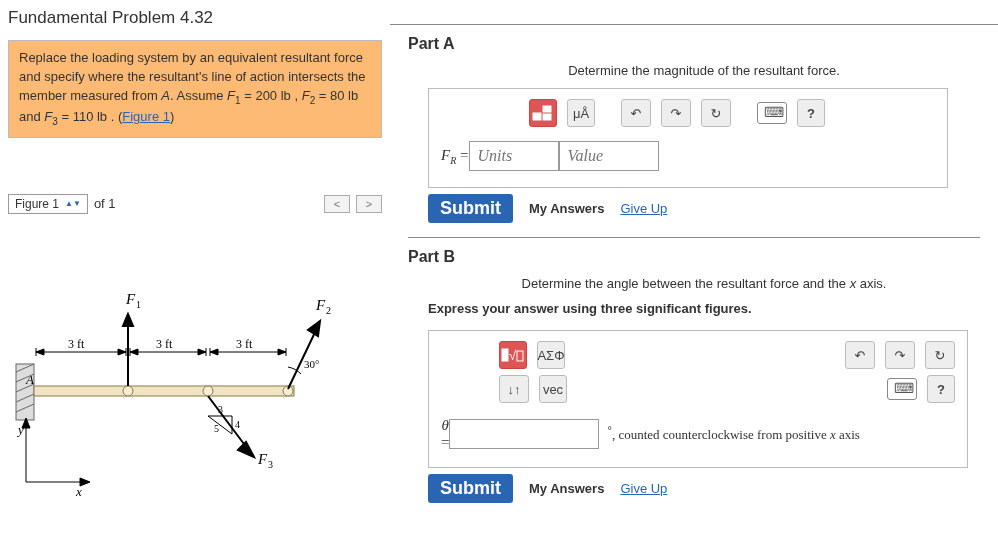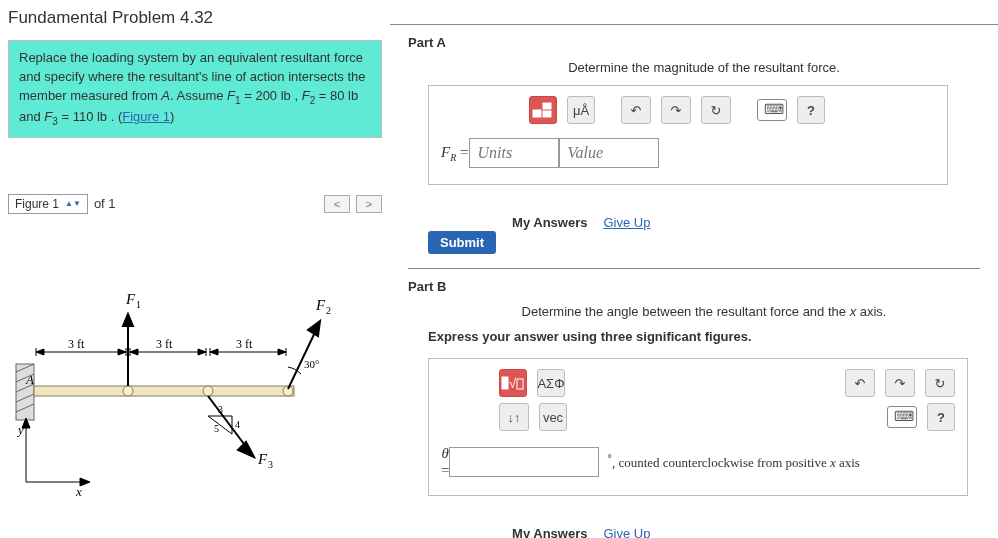--- a/index.html
+++ b/index.html
@@ -1,47 +1,47 @@
 <!DOCTYPE html>
 <html><head>
 <meta charset="utf-8">
 <style>
   * { box-sizing: border-box; }
   body { margin:0; padding:0; font-family: Arial, Helvetica, sans-serif; font-size:13px; color:#333; background:#fff; width:998px; }
   .wrap { display:flex; }
   .left { width:390px; padding:6px 8px 8px 8px; }
   .right { flex:1; padding:6px 18px 8px 18px; border-top:1px solid #888; margin-top:24px; }
   .title { font-size:17px; color:#333; margin:2px 0 12px 0; }
-  .probbox { border:1px solid #bbb; background:#5eead4; padding:8px 10px; line-height:1.45; }
+  .probbox { border:1px solid #bbb; background:#fdba74; padding:8px 10px; line-height:1.45; }
   a.link { color:#2a65b3; text-decoration:underline; cursor:pointer; }
   .figbar { display:flex; align-items:center; gap:6px; margin-top:56px; }
   .figsel { border:1px solid #999; background:#fff; padding:2px 6px; font-size:12px; display:flex; align-items:center; gap:6px; }
   .updown { display:inline-flex; flex-direction:column; color:#2a65b3; font-size:8px; line-height:7px; }
   .navbtn { border:1px solid #aaa; background:#f3f3f3; width:26px; height:18px; font-size:11px; color:#777; }
   .spacer { flex:1; }
   .figarea { margin-top:50px; position:relative; width:360px; height:260px; }
   .figarea svg text { font-family: 'Times New Roman', serif; }
-  .part-title { font-size:13px; font-weight:bold; margin:4px 0 10px 0; }
+  .part-title { font-size:16px; font-weight:bold; margin:4px 0 10px 0; }
   .part-sub { margin:0 0 10px 20px; font-size:13px;text-align:center; }
   .part-instr { margin:0 0 14px 20px; font-weight:bold; font-size:13px; }
   .ansbox { margin-left:20px; border:1px solid #bbb; background:#fff; width:520px; }
   .ansboxB { margin-left:20px; border:1px solid #bbb; background:#fff; width:540px; }
   .toolbar { padding:10px 12px 0 12px; display:flex; align-items:center; gap:10px; }
   .tbtn { background:#eee; border:1px solid #bbb; display:flex; align-items:center; justify-content:center; height:28px; font-size:13px; color:#444; border-radius:3px; cursor:pointer; }
   .tbtn.on { background:#d55; color:#fff; border-color:#c44; }
   .tbtn.small { width:30px; }
   .tbtn.mid  { width:28px; }
   .tbtn.help { width:28px; font-weight:bold; }
   .inputrow { padding:14px 12px 16px 12px; display:flex; align-items:center; font-family:'Times New Roman',serif; font-size:15px; }
   .inbox { border:1px solid #999; height:30px; font-size:16px; font-style:italic; color:#999; padding:0 8px; font-family:'Times New Roman',serif; background:#fff; }
   .inbox.val { width:100px; }
   .inbox.unit { width:90px; }
   .inbox.plain { width:150px; font-style:normal; }
   .submitrow { margin:6px 0 14px 20px; display:flex; align-items:center; gap:16px; font-size:13px; }
-  .submitbtn { background:#2a65b3; color:#fff; font-weight:bold; border:none; padding:4px 12px; border-radius:3px; cursor:pointer; font-size:13px;margin-top:40px; }
+  .submitbtn { background:#2a65b3; color:#fff; font-weight:bold; border:none; padding:4px 12px; border-radius:3px; cursor:pointer; font-size:18px; }
   .mya { font-weight:bold; color:#333; }
   .afterbox { font-family:'Times New Roman',serif; font-size:13px; color:#333; flex:1; padding-left:8px; line-height:1.3; }
   .ital { font-style:italic; }
   .deg { font-family:Arial; font-size:11px; vertical-align:super; }
   .kbd { width:30px; height:22px; border:1px solid #888; background:#fff; border-radius:3px; position:relative; }
   .kbd::after { content:"⌨"; font-size:14px; color:#555; position:absolute; left:6px; top:1px;}
   .hr2 { border:none; border-top:1px solid #888; margin:14px 0 10px 0; }
   .sub { font-size:10px; vertical-align:sub; }
 </style>
 </head>

